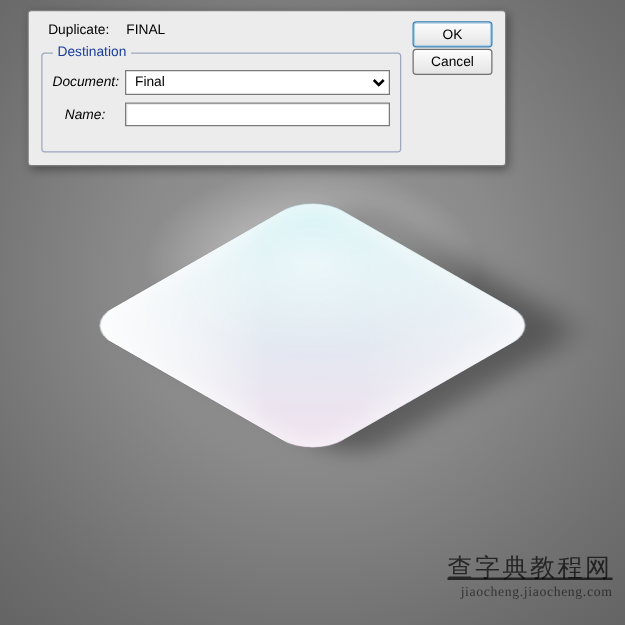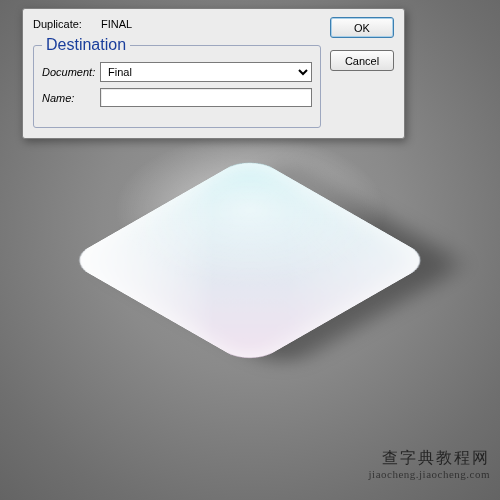--- a/index.html
+++ b/index.html
@@ -57,21 +57,21 @@
     color: #000;
   }
   .row {
     display: flex;
     align-items: center;
     margin-bottom: 6px;
     gap: 6px;
   }
   .row .label {
     width: 60px;
-    text-align: left;
+    text-align: center;
     flex-shrink: 0;
   }
   .row .static-value {
     padding-left: 2px;
   }
   .row input.text {
     flex: 1;
     height: 19px;
     padding: 1px 4px;
     border: 1px solid #7A7A7A;
@@ -94,31 +94,31 @@
   fieldset.dest {
     margin-top: 4px;
     border: 1px solid #9da7bf;
     border-radius: 3px;
     padding: 8px 8px 6px 8px;
     position: relative;
   }
   fieldset.dest legend {
     color: #1a3e9c;
     padding: 0 4px;
-    font-size: 16px;
+    font-size: 11px;
   }
   fieldset.dest .row .label { width: 52px; font-style: italic; }
 
   .btn-col {
     position: absolute;
     right: 10px; top: 8px;
     width: 64px;
     display: flex;
     flex-direction: column;
-    gap: 12px;
+    gap: 1px;
   }
   button.winbtn {
     height: 21px;
     font: inherit;
     background: linear-gradient(#fdfdfd, #e4e4e4);
     border: 1px solid #707070;
     border-radius: 3px;
     cursor: pointer;
   }
   button.winbtn.default {
@@ -130,21 +130,21 @@
   .watermark {
     position: absolute;
     right: 10px;
     bottom: 18px;
     text-align: right;
     color: rgba(0,0,0,.68);
     font-family: "SimSun","宋体",serif;
     line-height: 1.25;
     pointer-events: none;
   }
-  .watermark .line1 { font-size: 16px; letter-spacing: 2px; }
+  .watermark .line1 { font-size: 20px; letter-spacing: 2px; text-decoration: underline; }
   .watermark .line2 { font-size: 11px; letter-spacing: .5px; color: rgba(0,0,0,.55); }
 </style>
 </head>
 <body>
 
 <div class="art">
   <div class="slab s1"></div>
   <div class="slab s2"></div>
   <div class="slab s3"></div>
   <div class="slab s4"></div>

